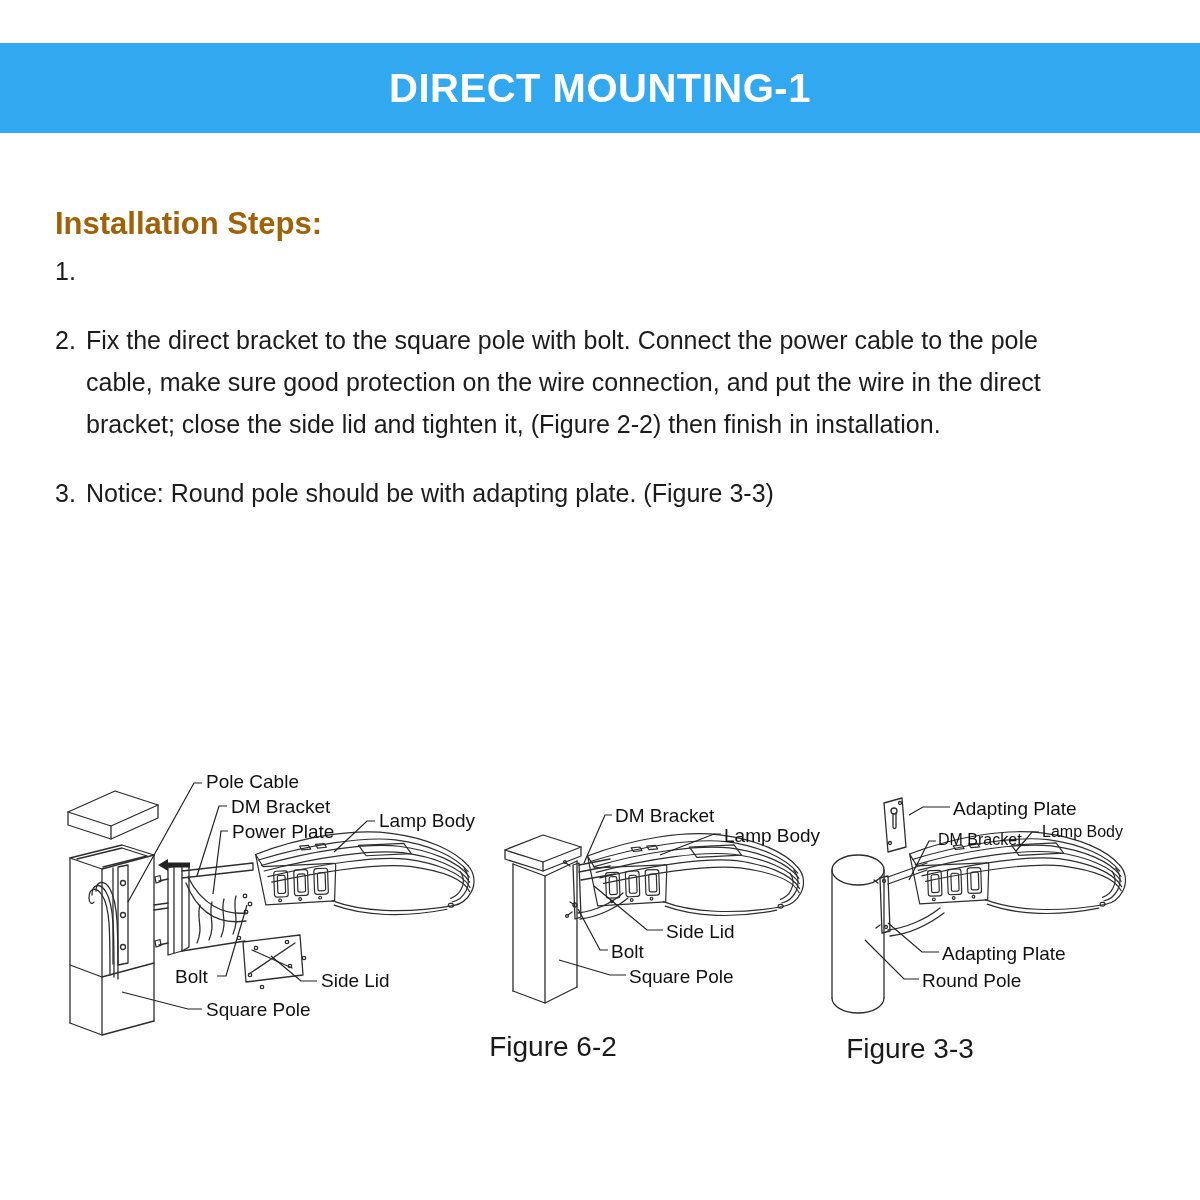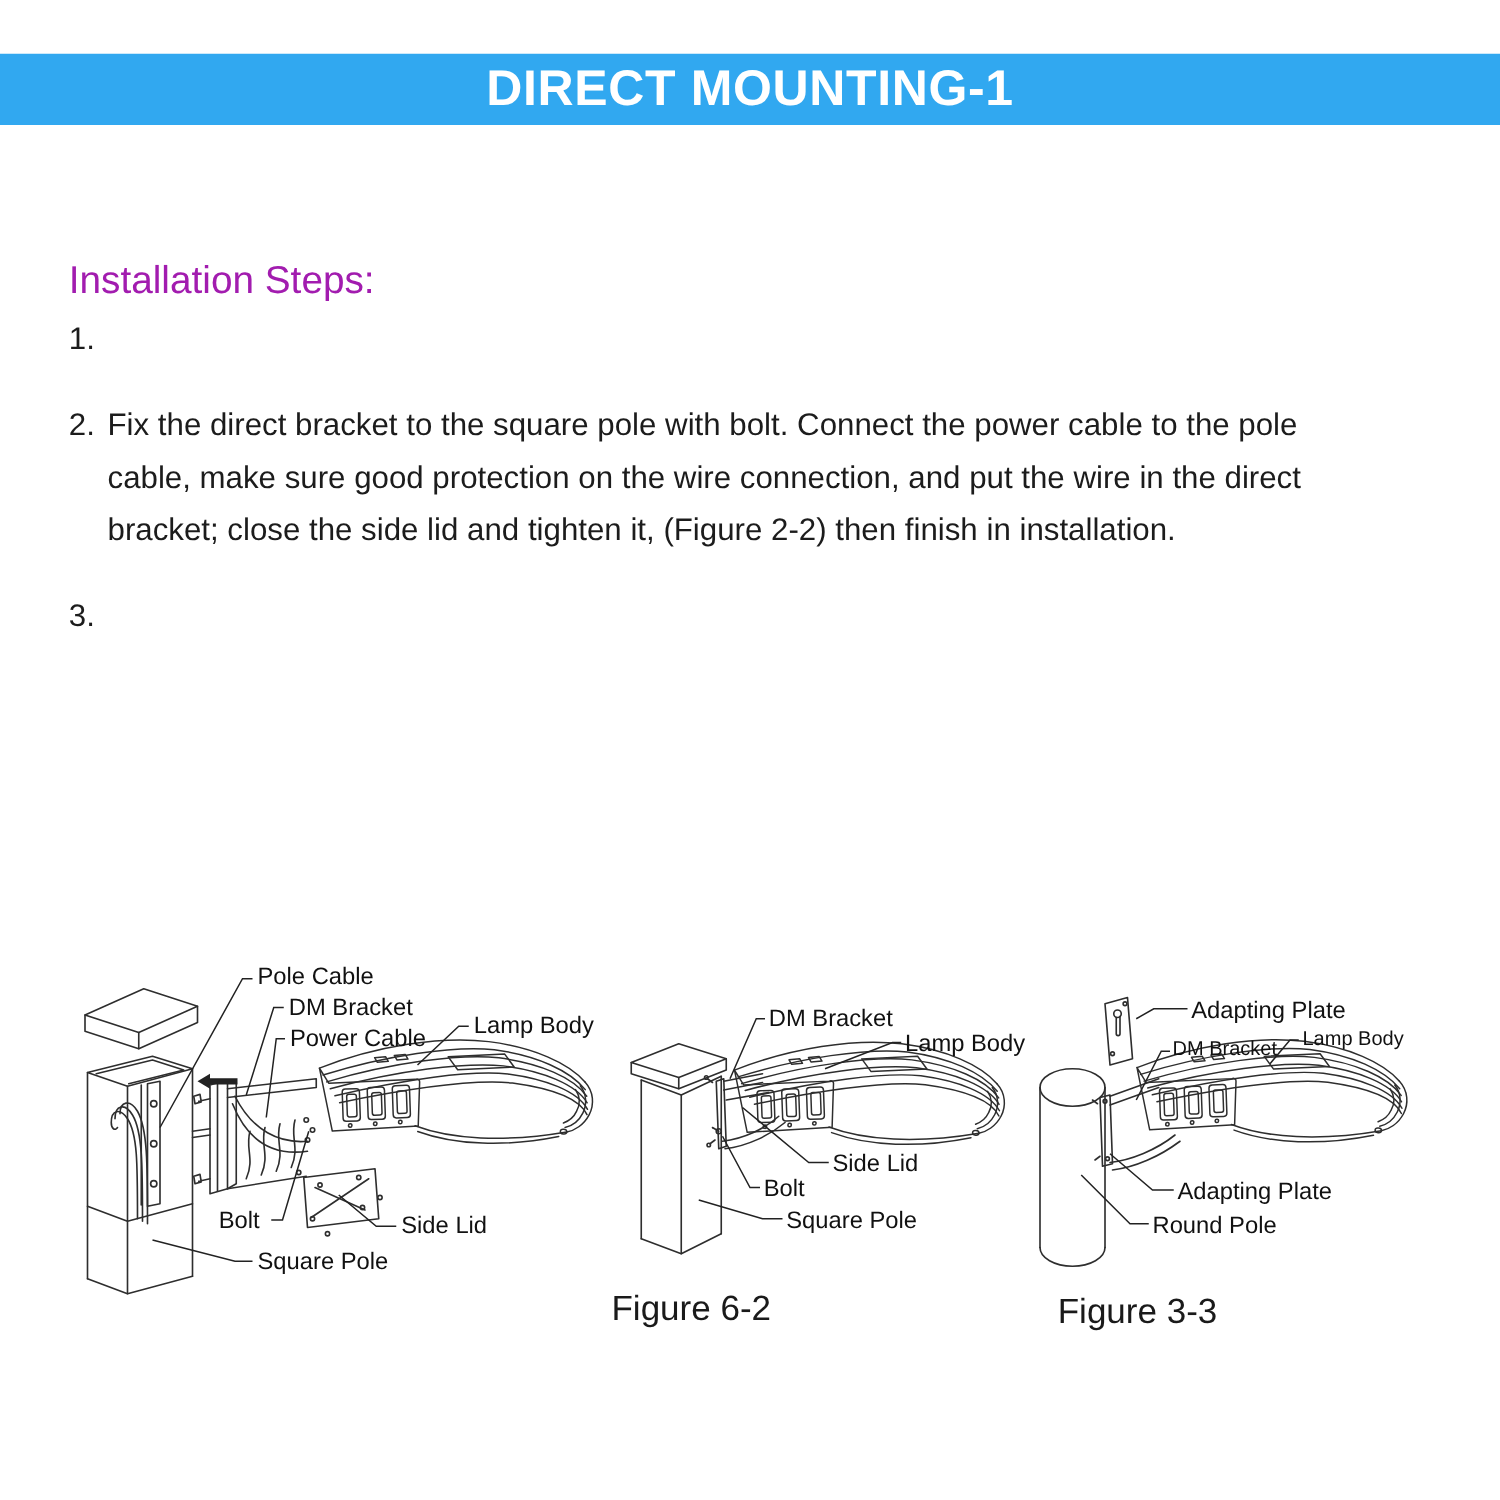--- a/index.html
+++ b/index.html
@@ -3,29 +3,29 @@
 <meta charset="utf-8">
 <style>
   html,body{margin:0;padding:0;}
   body{
     width:1200px;height:1200px;position:relative;overflow:hidden;
     background:#ffffff;
     font-family:"Liberation Sans",sans-serif;
     color:#1c1c1c;
   }
   .banner{
-    position:absolute;left:0;top:43px;width:1200px;height:57px;
+    position:absolute;left:0;top:43px;width:1200px;height:90px;
     background:#31a8f0;display:flex;align-items:center;justify-content:center;
   }
   .banner-title{
     color:#ffffff;font-size:40px;font-weight:700;letter-spacing:.5px;
   }
   .heading{
     position:absolute;left:55px;top:180px;
-    font-size:31px;font-weight:400;color:#a21caf;
+    font-size:31px;font-weight:700;color:#a16207;
   }
   .steps{
     position:absolute;left:55px;top:250px;width:1120px;
     list-style:none;margin:0;padding:0;
     font-size:25px;line-height:42px;color:#1c1c1c;
   }
   .step{display:flex;margin:0 0 27px 0;}
   .step-num{flex:0 0 31px;}
   .step-text{white-space:pre;}
   .figures{position:absolute;left:0;top:755px;width:1200px;height:340px;padding-left:34px;}
@@ -86,20 +86,21 @@
     <span class="step-num">1.</span>
   </li>
   <li class="step">
     <span class="step-num">2.</span>
     <span class="step-text">Fix the direct bracket to the square pole with bolt. Connect the power cable to the pole
 cable, make sure good protection on the wire connection, and put the wire in the direct
 bracket; close the side lid and tighten it, (Figure 2-2) then finish in installation.</span>
   </li>
   <li class="step">
     <span class="step-num">3.</span>
+    <span class="step-text">Notice: Round pole should be with adapting plate. (Figure 3-3)</span>
   </li>
 </ol>
 
 <div class="figures">
 
   <div class="fig" style="left:40px;width:470px;">
     <svg width="470" height="340" viewBox="0 0 470 340">
       <g class="lines">
 
         <g>
@@ -175,21 +176,21 @@
         <path d="M187,51 L179,51 L157,121"></path>
         <path d="M188,76 L181,76 L173,139"></path>
         <path d="M335,66 L327,66 L294,97"></path>
         <path d="M177,221 L186,221 L207,150"></path>
         <path d="M277,226 L261,226 L231,201"></path>
         <path d="M162,254 L148,254 L82,237"></path>
       </g>
     </svg>
     <div class="fig-label" style="left:166px;top:16px">Pole Cable</div>
     <div class="fig-label" style="left:191px;top:41px">DM Bracket</div>
-    <div class="fig-label" style="left:192px;top:66px">Power Cable</div>
+    <div class="fig-label" style="left:192px;top:66px">Power Plate</div>
     <div class="fig-label" style="left:339px;top:55px">Lamp Body</div>
     <div class="fig-label" style="left:135px;top:211px">Bolt</div>
     <div class="fig-label" style="left:281px;top:215px">Side Lid</div>
     <div class="fig-label" style="left:166px;top:244px">Square Pole</div>
   </div>
 
   <div class="fig" style="left:480px;width:380px;">
     <svg width="380" height="340" viewBox="0 0 380 340">
       <g class="lines">
 

